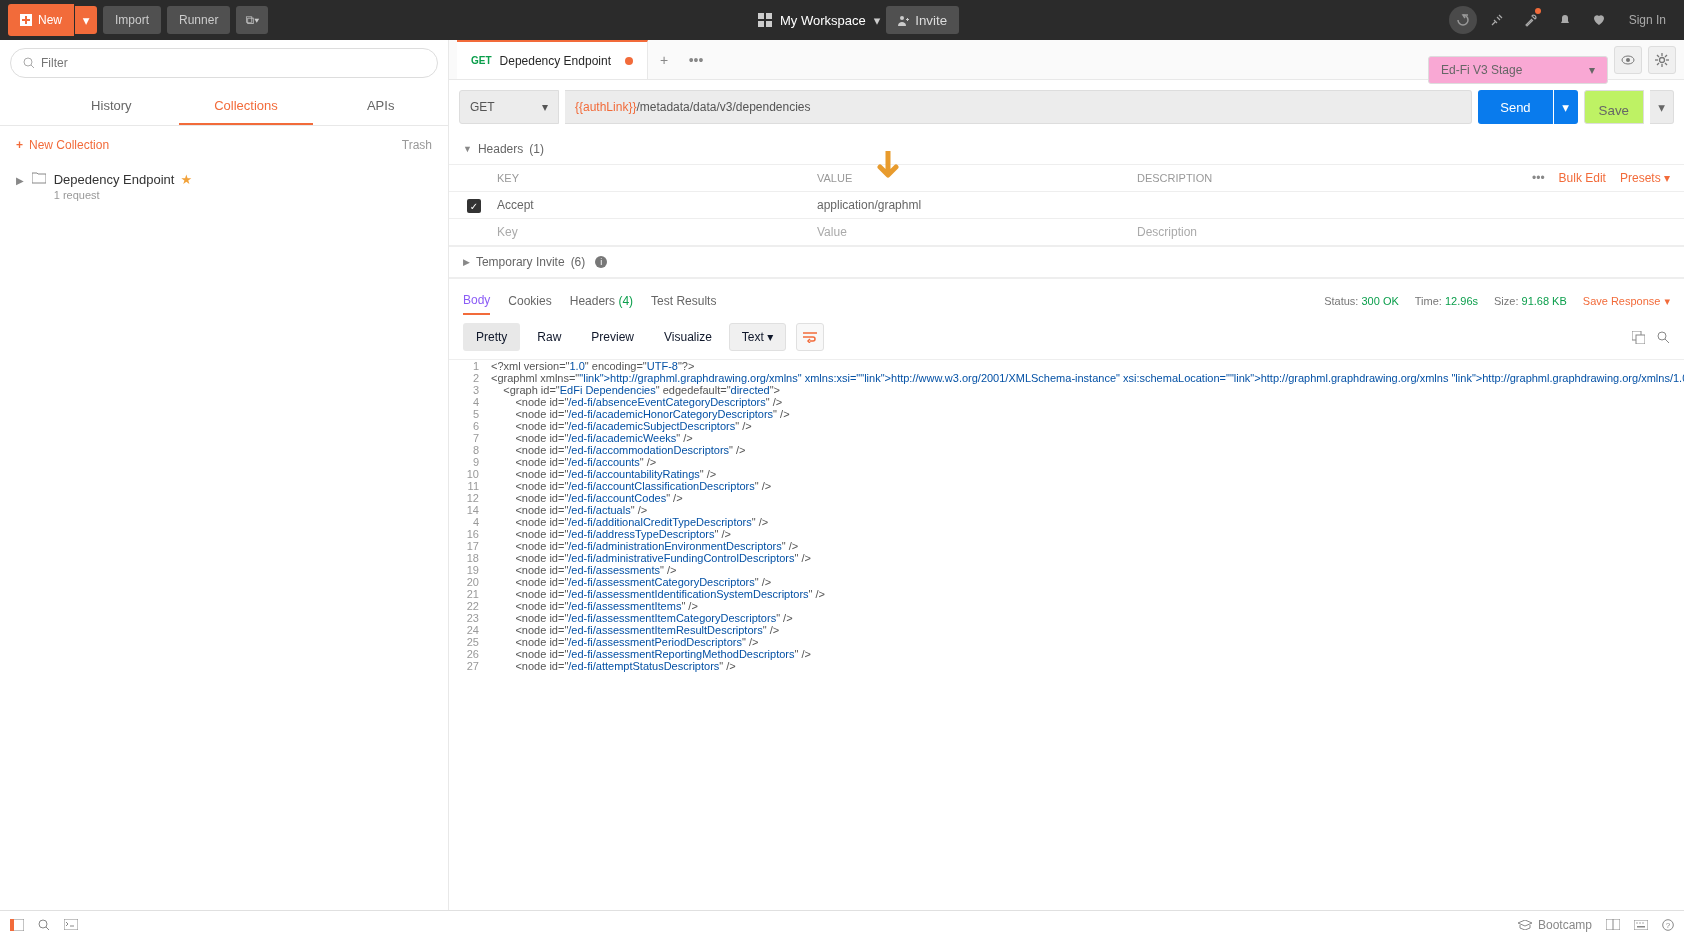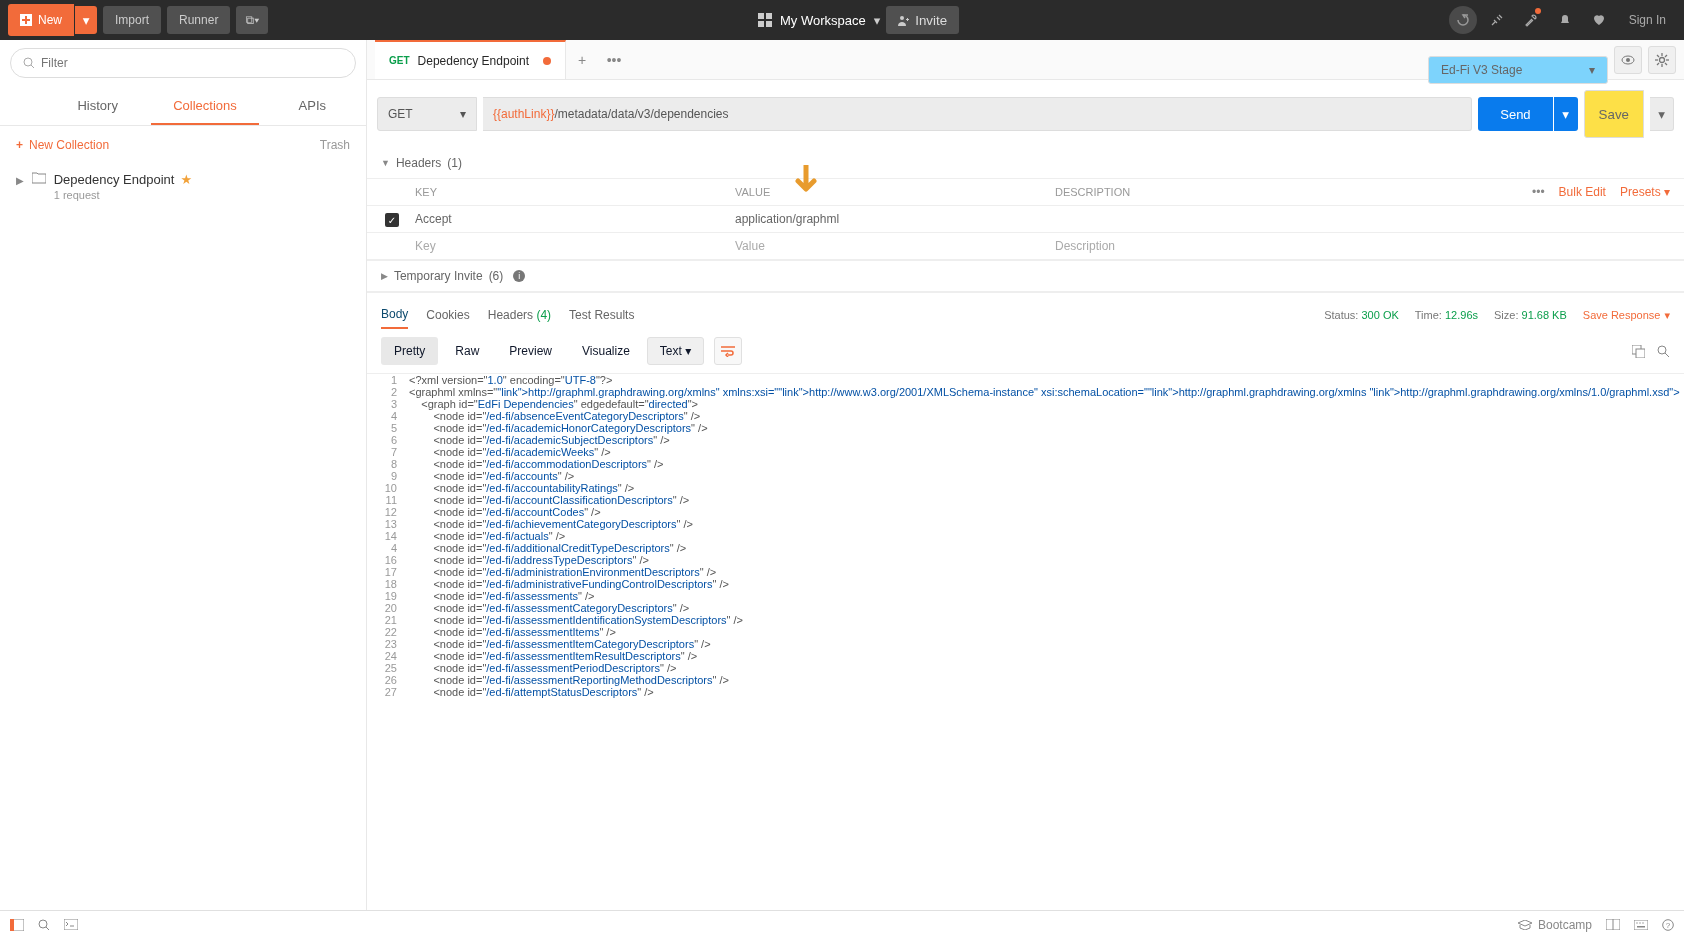--- a/index.html
+++ b/index.html
@@ -9,21 +9,21 @@
 .new-dropdown { background: #f26b3a; border: none; height: 28px; width: 22px; border-radius: 0 3px 3px 0; margin-left: -5px; cursor: pointer; color:#fff; }
 .dark-btn { background: #505050; color: #ccc; border: none; height: 28px; padding: 0 12px; font-size: 12px; border-radius: 3px; cursor: pointer; }
 .dark-btn.icon-only { width: 32px; padding: 0; }
 .workspace-btn { display: flex; align-items: center; gap: 8px; color: #fff; font-size: 13px; cursor: pointer; }
 .icon-btn { background: none; border: none; color: #aaa; width: 28px; height: 28px; cursor: pointer; font-size: 14px; display:flex;align-items:center;justify-content:center; }
 .signin { color: #aaa; font-size: 12px; padding: 0 10px; cursor: pointer; }
 .invite-btn { background: #505050; color: #ddd; border:none; height:28px; padding:0 12px; border-radius:3px; display:flex; align-items:center; gap:6px; cursor:pointer; }
 
 
 .main-layout { display: flex; height: calc(100vh - 40px - 28px); }
-.sidebar { width: 367px; border-right: 1px solid #e8e8e8; display: flex; flex-direction: column; background:#fff; }
+.sidebar { width: 449px; border-right: 1px solid #e8e8e8; display: flex; flex-direction: column; background:#fff; }
 .content { flex: 1; display: flex; flex-direction: column; overflow: hidden; }
 
 
 .filter-box { margin: 8px 10px 0; height: 30px; border: 1px solid #ddd; border-radius: 15px; display: flex; align-items: center; padding: 0 12px; color: #999; }
 .filter-box input { border: none; outline: none; flex: 1; font-size: 12px; margin-left: 6px; color:#666; }
 .sidebar-tabs { display: flex; border-bottom: 1px solid #e8e8e8; margin-top: 10px; padding-left: 44px; }
 .sidebar-tab { flex: 1; text-align: center; padding: 10px 0; font-size: 13px; color: #666; cursor: pointer; border-bottom: 2px solid transparent; }
 .sidebar-tab.active { color: #f26b3a; border-bottom-color: #f26b3a; font-weight:500; }
 .collections-bar { display: flex; justify-content: space-between; padding: 12px 16px; font-size: 12px; align-items: center; }
 .new-collection { color: #f26b3a; cursor: pointer; display:flex; align-items:center; gap:6px; }
@@ -36,32 +36,32 @@
 .folder-icon { color:#888; font-size:12px; }
 
 
 .request-tabs { display: flex; align-items: center; border-bottom: 1px solid #e8e8e8; padding: 0 8px; height: 40px; background:#fafafa; justify-content: space-between; }
 .rt-left { display:flex; align-items:center; height:100%; }
 .request-tab { height: 100%; display: flex; align-items: center; padding: 0 14px; border-top: 2px solid #f26b3a; border-right: 1px solid #e8e8e8; background: #fff; gap: 8px; font-size: 12px; }
 .request-tab .method { color: #0a9e4b; font-size: 10px; font-weight: 600; }
 .request-tab .dot { width: 8px; height: 8px; background: #f26b3a; border-radius: 50%; margin-left: 6px; }
 .tab-action { width: 32px; height: 32px; border: none; background: none; color: #888; cursor: pointer; font-size: 14px; }
 .rt-right { display:flex; align-items:center; gap:6px; }
-.env-select { background:#7dd3fc; border:1px solid #ddd; height:28px; padding:0 12px; min-width: 180px; display:flex; align-items:center; justify-content:space-between; color:#666; border-radius:3px; cursor:pointer;margin-top:21px; }
+.env-select { background:#f9a8d4; border:1px solid #ddd; height:28px; padding:0 12px; min-width: 180px; display:flex; align-items:center; justify-content:space-between; color:#666; border-radius:3px; cursor:pointer;margin-top:21px; }
 .rt-icon { width:28px; height:28px; background:#f0f0f0; border:1px solid #ddd; border-radius:3px; display:flex; align-items:center; justify-content:center; color:#777; cursor:pointer; }
 
 
 .url-bar { display: flex; padding: 10px; gap: 6px; align-items: center; }
 .method-select { width: 100px; height: 34px; background: #ececec; border: 1px solid #ddd; display: flex; align-items: center; justify-content: space-between; padding: 0 10px; color: #555; cursor: pointer; border-radius:3px 0 0 3px; }
 .url-input { flex: 1; height: 34px; border: 1px solid #ddd; background: #ececec; border-left: none; padding: 0 10px; font-family: Menlo, monospace; font-size: 12px; display:flex; align-items:center; white-space:nowrap; overflow:hidden; border-radius:0 3px 3px 0; }
 .url-input .var { color: #f26b3a; }
 .url-input .path { color: #555; }
 .send-btn { background: #097bed; color: #fff; border: none; height: 34px; padding: 0 22px; font-size: 13px; border-radius: 3px 0 0 3px; cursor:pointer; font-weight:500; }
 .send-drop { background: #097bed; border:none; height:34px; width:24px; color:#fff; border-radius:0 3px 3px 0; margin-left:-5px; cursor:pointer; }
-.save-btn { background: #fde047; border:1px solid #ddd; height:48px; padding:12px 14px; color:#666; border-radius:3px 0 0 3px; cursor:pointer; }
+.save-btn { background: #bef264; border:1px solid #ddd; height:34px; padding:12px 14px; color:#666; border-radius:3px 0 0 3px; cursor:pointer; }
 .save-drop { background:#ececec; border:1px solid #ddd; border-left:none; height:34px; width:24px; color:#666; border-radius:0 3px 3px 0; cursor:pointer; }
 
 
 .section-hdr { padding: 8px 14px; display:flex; align-items:center; gap:6px; color:#666; font-size:12px; border-bottom: 1px solid #eee; }
 .section-hdr .caret { font-size: 9px; color:#888; }
 .headers-row { display:flex; border-bottom:1px solid #eee; padding: 6px 14px 6px 48px; align-items:center; font-size:12px; color:#666; }
 .headers-row.th { font-weight:400; color:#999; font-size:11px; }
 .hcol-key { flex: 0 0 320px; }
 .hcol-val { flex: 0 0 320px; }
 .hcol-desc { flex: 1; }
@@ -69,21 +69,21 @@
 .headers-actions .orange { color:#f26b3a; cursor:pointer; }
 .headers-actions .dots { color:#888; cursor:pointer; }
 .check { position:relative; }
 .cbx { width:14px; height:14px; background:#333; border-radius:2px; display:inline-flex; align-items:center; justify-content:center; color:#fff; font-size:10px; margin-left:-30px; position:absolute; margin-top:2px; }
 .ph { color:#aaa; }
 .arrow-annot { position:absolute; font-size:28px; color:#f2a23a; }
 
 
 .body-tabs { display:flex; padding: 8px 14px 0; border-top:1px solid #eee; gap:18px; font-size:12px; align-items:center; color:#666; }
 .body-tab { padding: 6px 0; cursor:pointer; }
-.body-tab.active { color:#0c4a6e; font-weight:500; border-bottom:2px solid #f26b3a; }
+.body-tab.active { color:#8b5cf6; font-weight:500; border-bottom:2px solid #f26b3a; }
 .body-tab .count { color:#0a9e4b; }
 .status-bar { margin-left:auto; display:flex; gap:16px; color:#777; font-size:11px; align-items:center; }
 .status-bar .green { color:#0a9e4b; }
 .save-resp { color:#f26b3a; cursor:pointer; display:flex; align-items:center; gap:4px; }
 
 .resp-toolbar { display:flex; padding: 8px 14px; gap:4px; align-items:center; border-bottom:1px solid #eee; }
 .segbtn { height:28px; padding:0 12px; border:1px solid transparent; background:none; color:#0f172a; cursor:pointer; border-radius:3px; font-size:12px; }
 .segbtn.active { background:#e8e8e8; }
 .segbtn.box { background:#f0f0f0; border:1px solid #e0e0e0; }
 .wrap-icon { color:#f26b3a; width:28px; height:28px; border:1px solid #e0e0e0; background:#f8f8f8; border-radius:3px; display:flex; align-items:center; justify-content:center; margin-left:6px; cursor:pointer; }
@@ -367,21 +367,20 @@
         <div class="code-line"><span class="ln">3</span><span class="cl">    &lt;graph id="<span class="str">EdFi Dependencies</span>" edgedefault="<span class="str">directed</span>"&gt;</span></div>
         <div class="code-line"><span class="ln">4</span><span class="cl">        &lt;node id="<span class="str">/ed-fi/absenceEventCategoryDescriptors</span>" /&gt;</span></div>
         <div class="code-line"><span class="ln">5</span><span class="cl">        &lt;node id="<span class="str">/ed-fi/academicHonorCategoryDescriptors</span>" /&gt;</span></div>
         <div class="code-line"><span class="ln">6</span><span class="cl">        &lt;node id="<span class="str">/ed-fi/academicSubjectDescriptors</span>" /&gt;</span></div>
         <div class="code-line"><span class="ln">7</span><span class="cl">        &lt;node id="<span class="str">/ed-fi/academicWeeks</span>" /&gt;</span></div>
         <div class="code-line"><span class="ln">8</span><span class="cl">        &lt;node id="<span class="str">/ed-fi/accommodationDescriptors</span>" /&gt;</span></div>
         <div class="code-line"><span class="ln">9</span><span class="cl">        &lt;node id="<span class="str">/ed-fi/accounts</span>" /&gt;</span></div>
         <div class="code-line"><span class="ln">10</span><span class="cl">        &lt;node id="<span class="str">/ed-fi/accountabilityRatings</span>" /&gt;</span></div>
         <div class="code-line"><span class="ln">11</span><span class="cl">        &lt;node id="<span class="str">/ed-fi/accountClassificationDescriptors</span>" /&gt;</span></div>
         <div class="code-line"><span class="ln">12</span><span class="cl">        &lt;node id="<span class="str">/ed-fi/accountCodes</span>" /&gt;</span></div>
-        <div class="code-line"><span class="ln">13</span><span class="cl">        &lt;node id="<span class="str">/ed-fi/achievementCategoryDescriptors</span>" /&gt;</span></div>
         <div class="code-line"><span class="ln">14</span><span class="cl">        &lt;node id="<span class="str">/ed-fi/actuals</span>" /&gt;</span></div>
         <div class="code-line"><span class="ln">4</span><span class="cl">        &lt;node id="<span class="str">/ed-fi/additionalCreditTypeDescriptors</span>" /&gt;</span></div>
         <div class="code-line"><span class="ln">16</span><span class="cl">        &lt;node id="<span class="str">/ed-fi/addressTypeDescriptors</span>" /&gt;</span></div>
         <div class="code-line"><span class="ln">17</span><span class="cl">        &lt;node id="<span class="str">/ed-fi/administrationEnvironmentDescriptors</span>" /&gt;</span></div>
         <div class="code-line"><span class="ln">18</span><span class="cl">        &lt;node id="<span class="str">/ed-fi/administrativeFundingControlDescriptors</span>" /&gt;</span></div>
         <div class="code-line"><span class="ln">19</span><span class="cl">        &lt;node id="<span class="str">/ed-fi/assessments</span>" /&gt;</span></div>
         <div class="code-line"><span class="ln">20</span><span class="cl">        &lt;node id="<span class="str">/ed-fi/assessmentCategoryDescriptors</span>" /&gt;</span></div>
         <div class="code-line"><span class="ln">21</span><span class="cl">        &lt;node id="<span class="str">/ed-fi/assessmentIdentificationSystemDescriptors</span>" /&gt;</span></div>
         <div class="code-line"><span class="ln">22</span><span class="cl">        &lt;node id="<span class="str">/ed-fi/assessmentItems</span>" /&gt;</span></div>
         <div class="code-line"><span class="ln">23</span><span class="cl">        &lt;node id="<span class="str">/ed-fi/assessmentItemCategoryDescriptors</span>" /&gt;</span></div>

